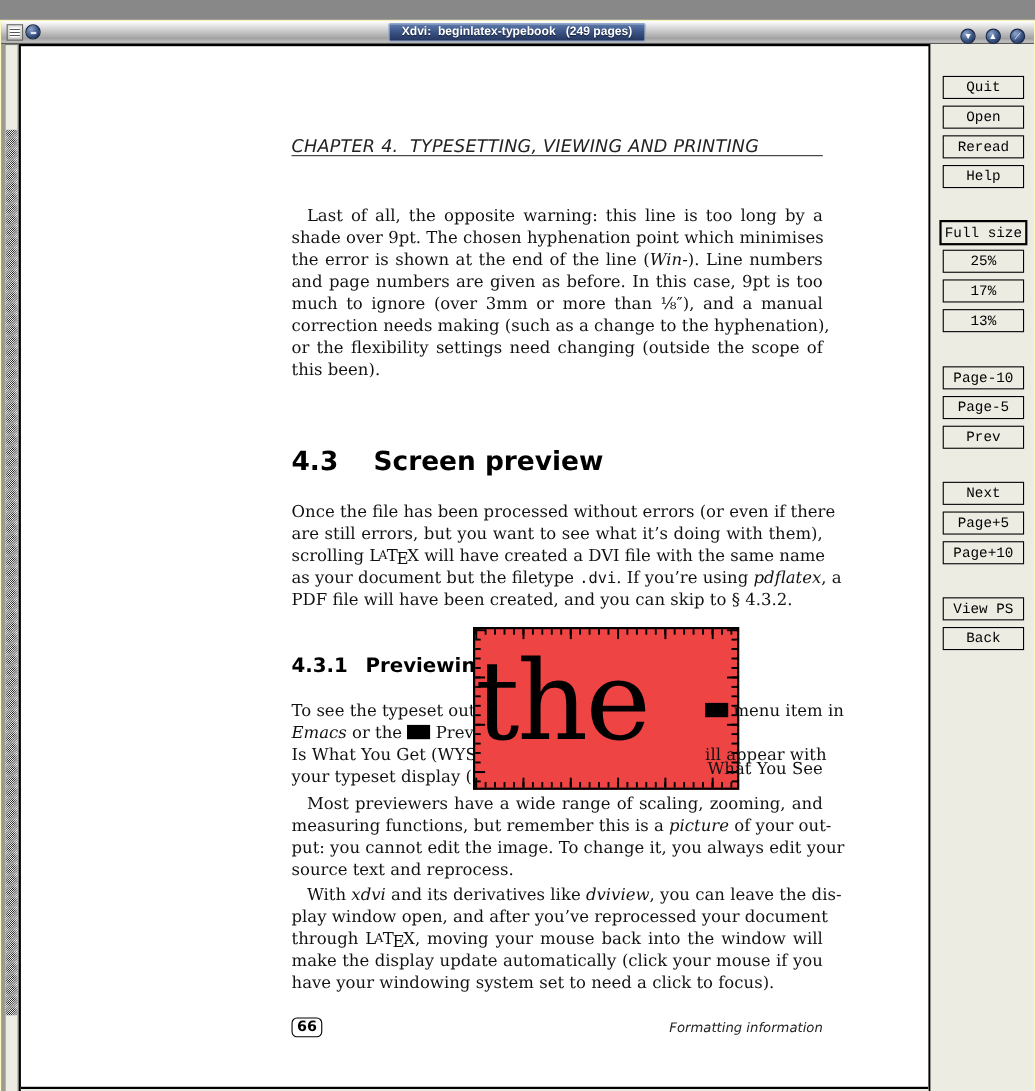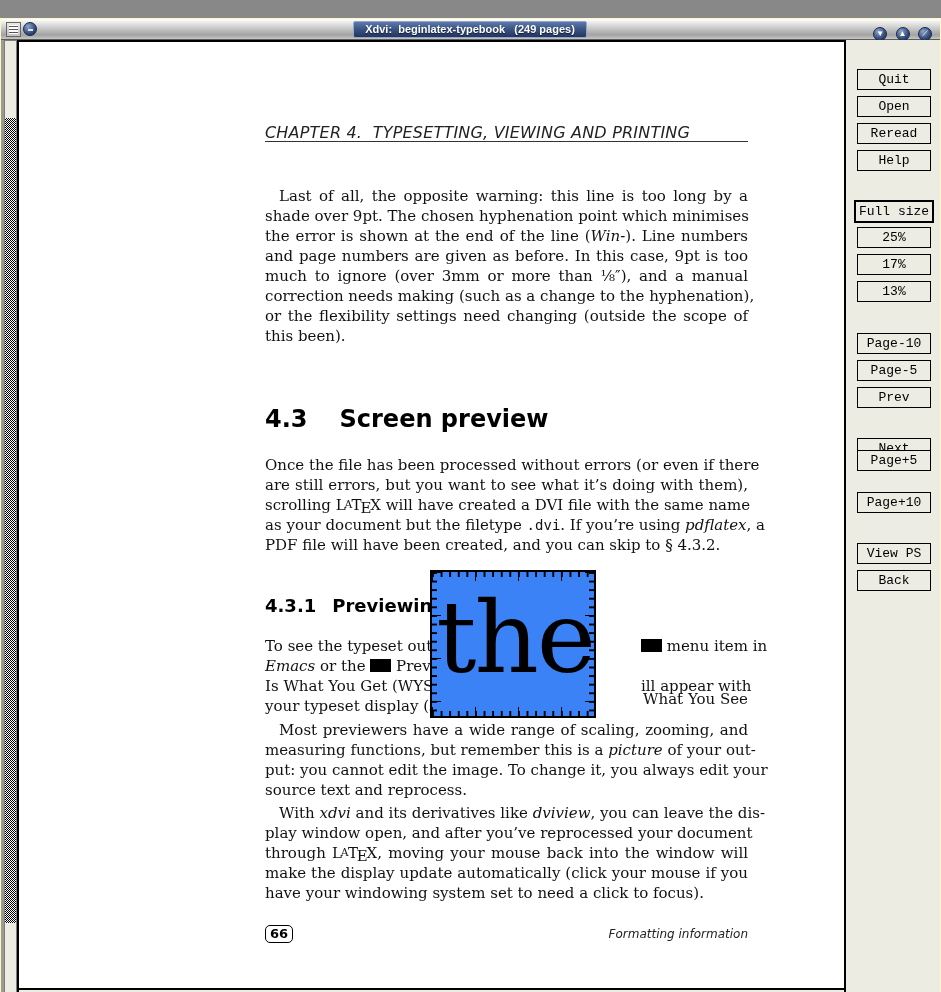--- a/index.html
+++ b/index.html
@@ -113,23 +113,23 @@
     position:absolute; left:264px; top:906px; height:18px; padding:0 4px;
     border:1.5px solid #000; border-radius:5px;
     font-family:"DejaVu Sans", sans-serif; font-weight:bold; font-size:13px; line-height:15px; color:#000;
   }
   .footer-right {
     position:absolute; left:264px; top:908px; width:483px; text-align:right;
     font-family:"DejaVu Sans", sans-serif; font-style:italic; font-size:12px; color:#222;
   }
   
   .magnifier {
-    position:absolute; left:429px; top:551px; width:166px; height:148px;
-    background:#3b82f6; border:2px solid #000; z-index:5;
-    display:flex; align-items:center; justify-content:flex-end;
+    position:absolute; left:429px; top:551px; width:242px; height:148px;
+    background:#ef4444; border:2px solid #000; z-index:5;
+    display:flex; align-items:center; justify-content:flex-start;
   }
   .mag-word {
     font-family:"DejaVu Serif", serif; font-size:100px; color:#000;
     margin-bottom:14px; letter-spacing:-2px;
   }
   .ticks { position:absolute; background-repeat:repeat-x; }
   .ticks-top, .ticks-bottom { left:0; right:0; height:9px;
     background-image:
       linear-gradient(90deg,#000 1.5px,transparent 1.5px),
       linear-gradient(90deg,#000 1.5px,transparent 1.5px);
@@ -176,21 +176,21 @@
       <div class="btn" style="top: 83px;">Reread</div>
       <div class="btn" style="top: 110px;">Help</div>
       <div class="btn emph" style="top: 160px;">Full size</div>
       <div class="btn" style="top: 187px;">25%</div>
       <div class="btn" style="top: 214px;">17%</div>
       <div class="btn" style="top: 241px;">13%</div>
       <div class="btn" style="top: 293px;">Page-10</div>
       <div class="btn" style="top: 320px;">Page-5</div>
       <div class="btn" style="top: 347px;">Prev</div>
       <div class="btn" style="top: 398px;">Next</div>
-      <div class="btn" style="top: 410px;">Page+5</div>
+      <div class="btn" style="top: 425px;">Page+5</div>
       <div class="btn" style="top: 452px;">Page+10</div>
       <div class="btn" style="top: 503px;">View PS</div>
       <div class="btn" style="top: 530px;">Back</div>
     </div>
 
   <div class="content">
     <div class="chapter-header">CHAPTER 4.  TYPESETTING, VIEWING AND PRINTING</div>
     <div class="chapter-rule"></div>
 
     <div class="para" id="p1" style="top:167px">

